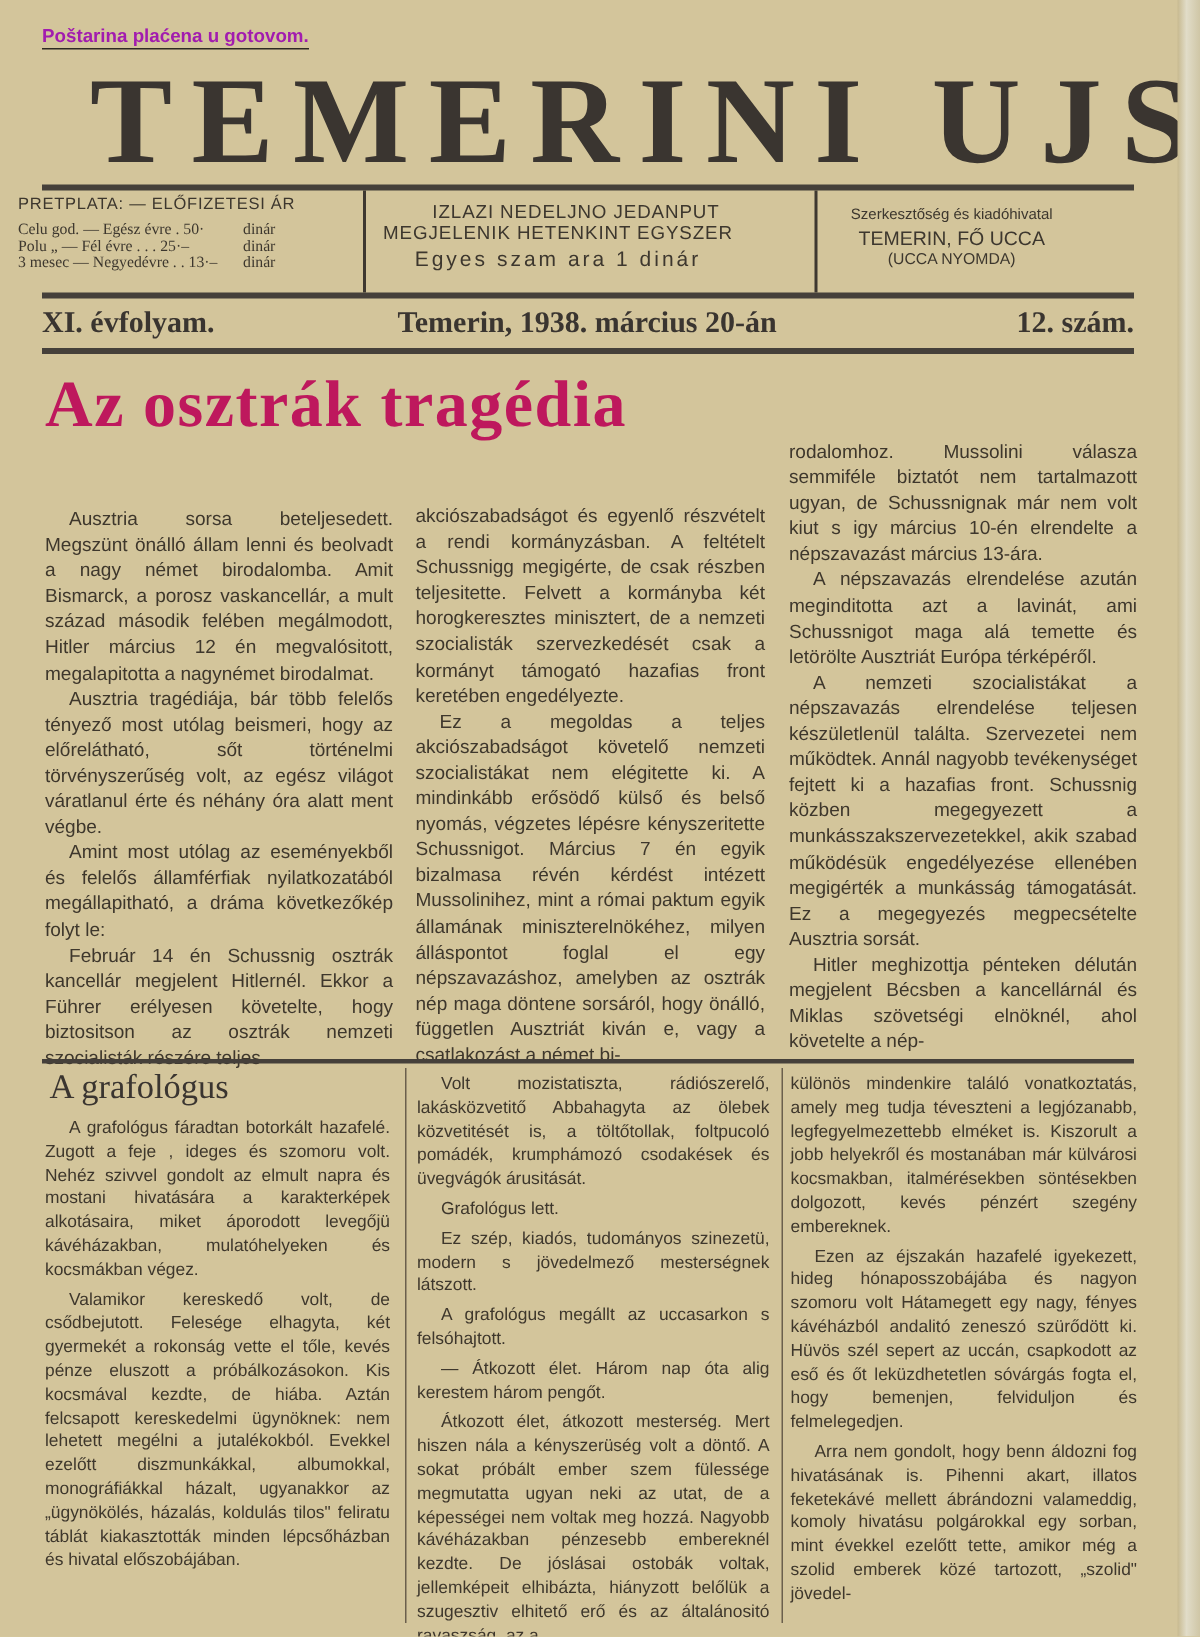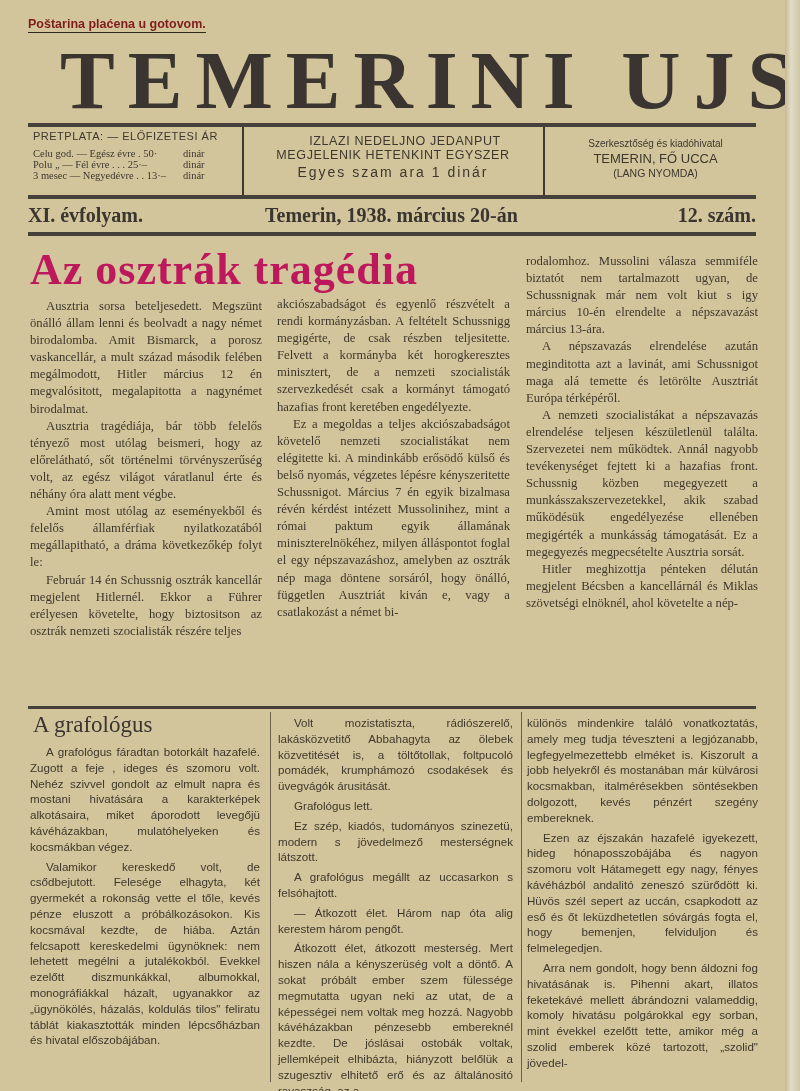--- a/index.html
+++ b/index.html
@@ -14,50 +14,50 @@
     position:absolute; left:0; top:0; width:785px; height:1091px;
     background:#d3c59b;
   }
   .edge {
     position:absolute; left:785px; top:0; width:15px; height:1091px;
     background:linear-gradient(to right,#c7b98f,#e1dcc8 40%,#cfc6a6);
   }
   .postage {
     position:absolute; left:28px; top:17px;
     font-family:"Liberation Sans", sans-serif; font-weight:bold; font-size:12.5px;
-    border-bottom:1.5px solid #2e2a22; padding-bottom:1px; color:#7f1d1d;
+    border-bottom:1.5px solid #2e2a22; padding-bottom:1px; color:#a21caf;
   }
   .masthead {
     position:absolute; left:60px; top:40px; width:700px;
     font-family:"Liberation Serif", serif; font-size:82px; font-weight:bold;
     letter-spacing:13px; color:#3a3530; line-height:1; white-space:nowrap;
   }
   .rule { position:absolute; left:28px; width:728px; height:4px; background:#45403a; }
   .rule.thin { height:3px; }
-  .info { position:absolute; top:130px; left:33px; width:728px; height:62px; }
+  .info { position:absolute; top:130px; left:12px; width:728px; height:62px; }
   .info .col { position:absolute; top:0; height:62px; }
   .vline { position:absolute; top:127px; width:1.5px; height:68px; background:#3e3830; }
   .sub-title { font-family:"Liberation Sans", sans-serif; font-size:11px; letter-spacing:0.5px; color:#3d372e; }
   .sub-row { font-size:10.5px; display:flex; line-height:11px; color:#3d372e; }
   .sub-row .a { width:150px; }
   .sub-row .b { width:40px; }
   .center-col { text-align:center; font-family:"Liberation Sans", sans-serif; color:#3d372e; }
   .dateline {
     position:absolute; top:204px; left:28px; width:728px;
     font-size:20px; font-weight:bold; color:#3a3530;
   }
   .dateline span { position:absolute; top:0; white-space:nowrap; }
   .headline {
     position:absolute; left:30px; top:244px;
     font-size:44px; font-weight:bold; color:#be185d; letter-spacing:1px;
   }
   .col-text {
     position:absolute;
-    font-family:Liberation Serif, serif; font-size:12.7px; line-height:17.1px;
-    color:#3e372c; text-align:justify;
+    font-family:Liberation Sans, sans-serif; font-size:12.7px; line-height:17.1px;
+    color:#3e372c; text-align:justify;margin-top:40px;
   }
   .col-text p { margin:0; text-indent:16px; }
   .col-text p.noindent { text-indent:0; }
   .col-text2 {
     position:absolute;
     font-family:"Liberation Sans", sans-serif; font-size:11.6px; line-height:15.8px;
     color:#3e372c; text-align:justify;
   }
   .col-text2 p { margin:0 0 4px 0; text-indent:16px; }
   .col-text2 p.noindent { text-indent:0; }
@@ -95,21 +95,21 @@
 
     <div class="col center-col" style="left:215px; width:290px; top:4px;">
       <div style="font-size:12.5px; letter-spacing:0.6px;margin-left:24px;">IZLAZI NEDELJNO JEDANPUT</div>
       <div style="font-size:12.5px; letter-spacing:0.6px;">MEGJELENIK HETENKINT EGYSZER</div>
       <div style="font-size:14px; letter-spacing:2px; margin-top:2px;">Egyes szam ara 1 dinár</div>
     </div>
 
     <div class="col center-col" style="left:517px; width:211px; top:8px;">
       <div style="font-size:10px;">Szerkesztőség és kiadóhivatal</div>
       <div style="font-size:13px; margin-top:2px;">TEMERIN, FŐ UCCA</div>
-      <div style="font-size:10.5px; margin-top:1px;">(LANG NYOMDA)</div>
+      <div style="font-size:10.5px; margin-top:1px;">(UCCA NYOMDA)</div>
     </div>
   </div>
   <div class="vline" style="left:242px;"></div>
   <div class="vline" style="left:543px;"></div>
 
   <div class="rule" style="top:195px;"></div>
 
   <div class="dateline">
     <span style="left:0;">XI. évfolyam.</span>
     <span style="left:237px;">Temerin, 1938. március 20-án</span>

